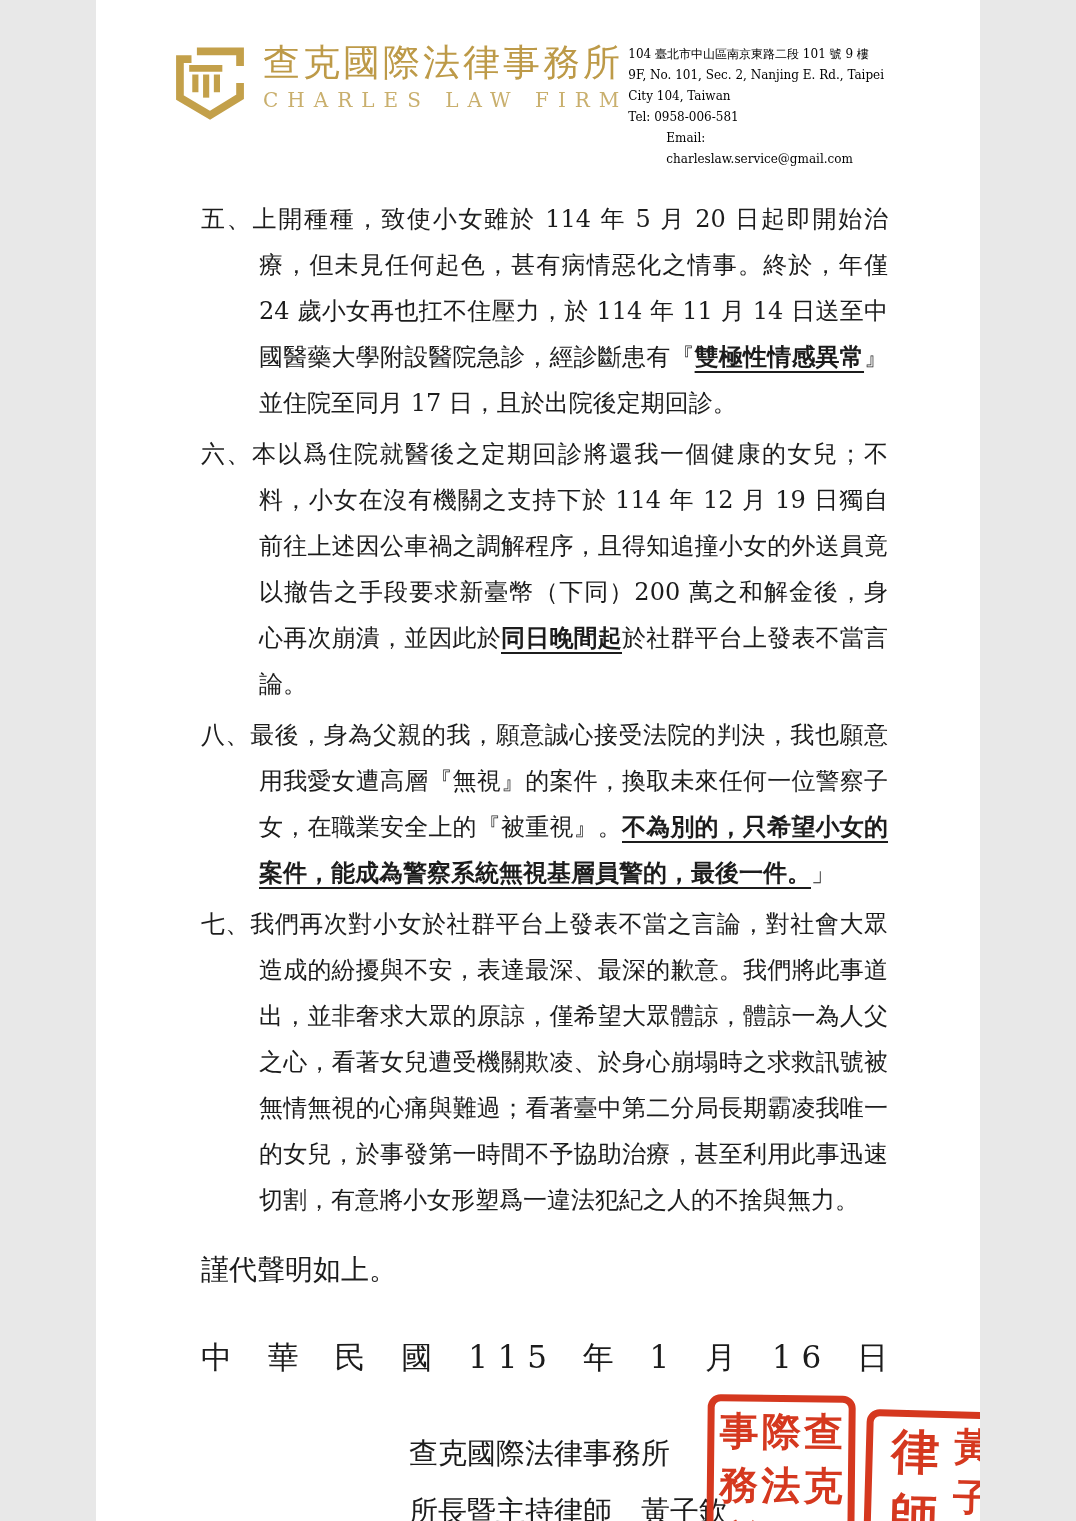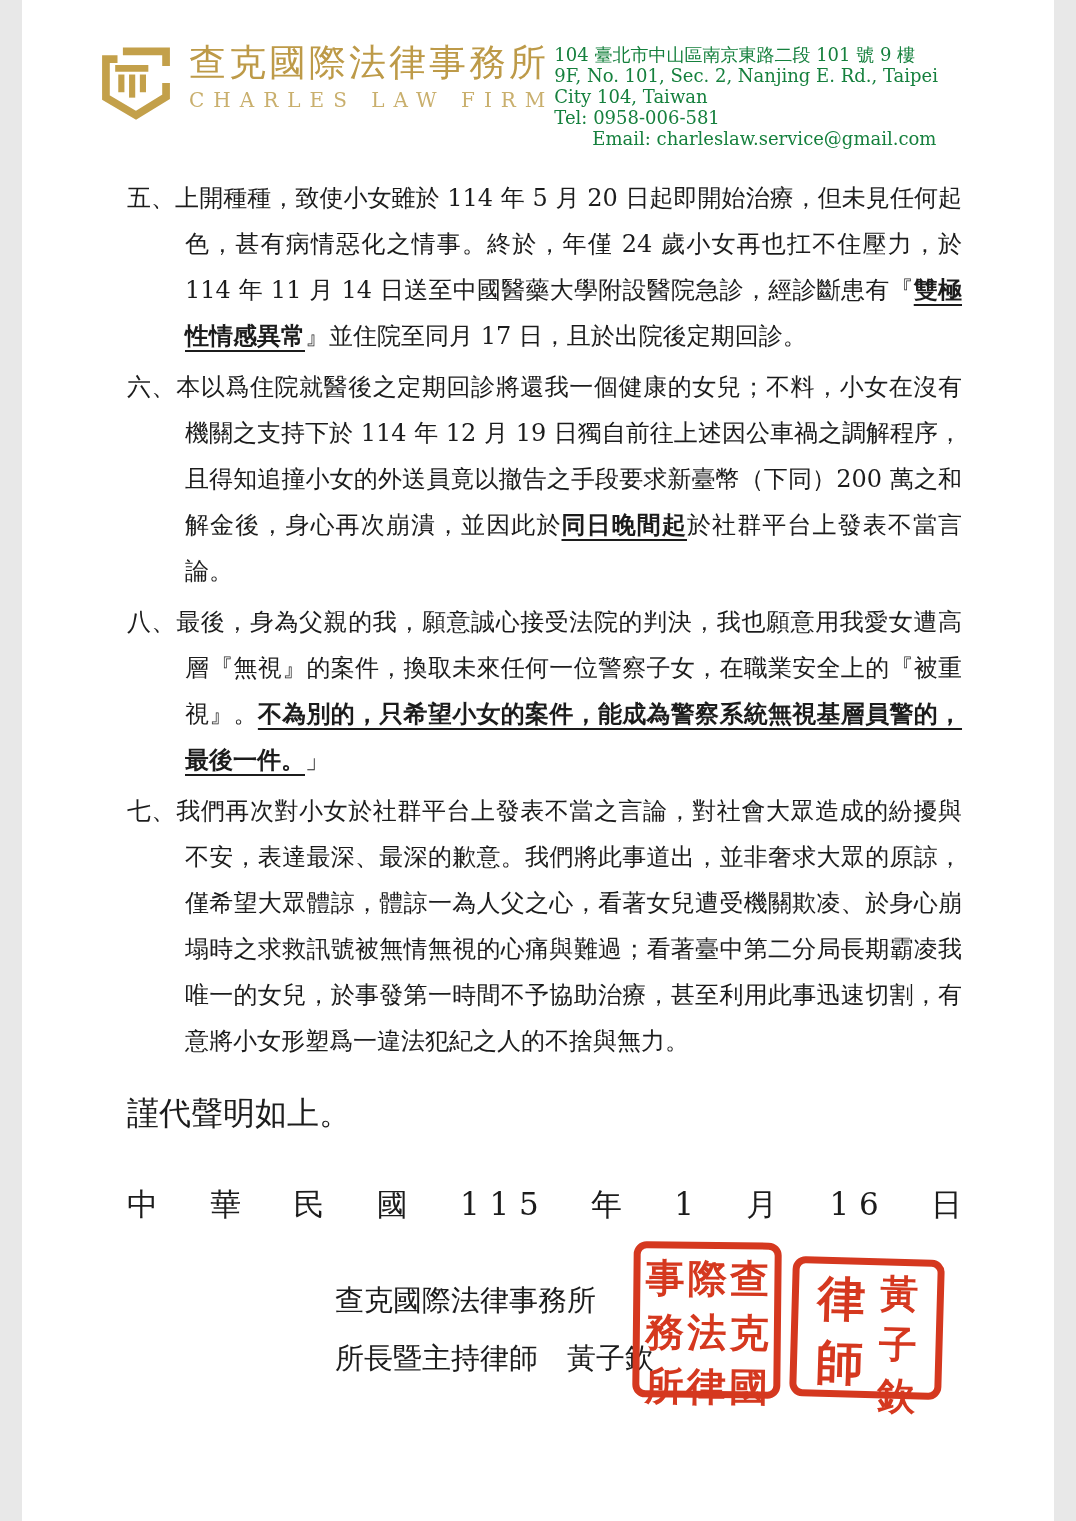--- a/index.html
+++ b/index.html
@@ -1,51 +1,51 @@
 <!DOCTYPE html>
 <html lang="zh-Hant"><head>
 <meta charset="utf-8">
 <style>
   html,body{margin:0;padding:0;background:#e8e8e8;}
   .page{
     position:relative;
-    width:1032px;height:1521px;
+    width:884px;height:1521px;
     margin:0 auto;
     background:#ffffff;
     box-sizing:border-box;
     padding:42px 92px 0 105px;
     font-family:"DejaVu Serif","Liberation Serif",serif;
     color:#1c1c1c;
     overflow:hidden;
   }
 
   
   .letterhead{display:flex;justify-content:space-between;align-items:flex-start;margin-left:-28px;}
   .brand{display:flex;align-items:flex-start;gap:16px;}
   .brand-logo{flex:0 0 auto;margin-top:2px;}
   .brand-zh{font-size:37px;letter-spacing:3px;color:#bd9a48;line-height:1.15;white-space:nowrap;}
   .brand-en{font-size:20px;letter-spacing:9px;color:#c9af6d;margin-top:3px;white-space:nowrap;}
-  .addr{font-size:18px;line-height:21px;color:#15803d;margin-top:2px;}
+  .addr{font-size:12px;line-height:21px;color:#000000;margin-top:2px;}
   .addr .contact span{display:inline-block;}
   .addr .contact span + span{margin-left:38px;}
 
   
   .body-text{margin-top:26px;}
   .para{
     font-size:24px;
     line-height:46px;
     text-align:justify;
     padding-left:58px;
     text-indent:-58px;
     margin:0 0 5px 0;
   }
   .pnum{display:inline;}
   .em{font-weight:700;text-decoration:underline;text-underline-offset:6px;text-decoration-thickness:2px;}
 
-  .closing{font-size:32px;margin-top:28px;}
+  .closing{font-size:28px;margin-top:28px;}
 
   
   .date-row{
     display:flex;justify-content:space-between;align-items:baseline;
     margin-top:48px;font-size:31px;
   }
   .date-row span{white-space:pre;}
 
   
   .sig-area{position:relative;height:188px;margin-top:30px;}

